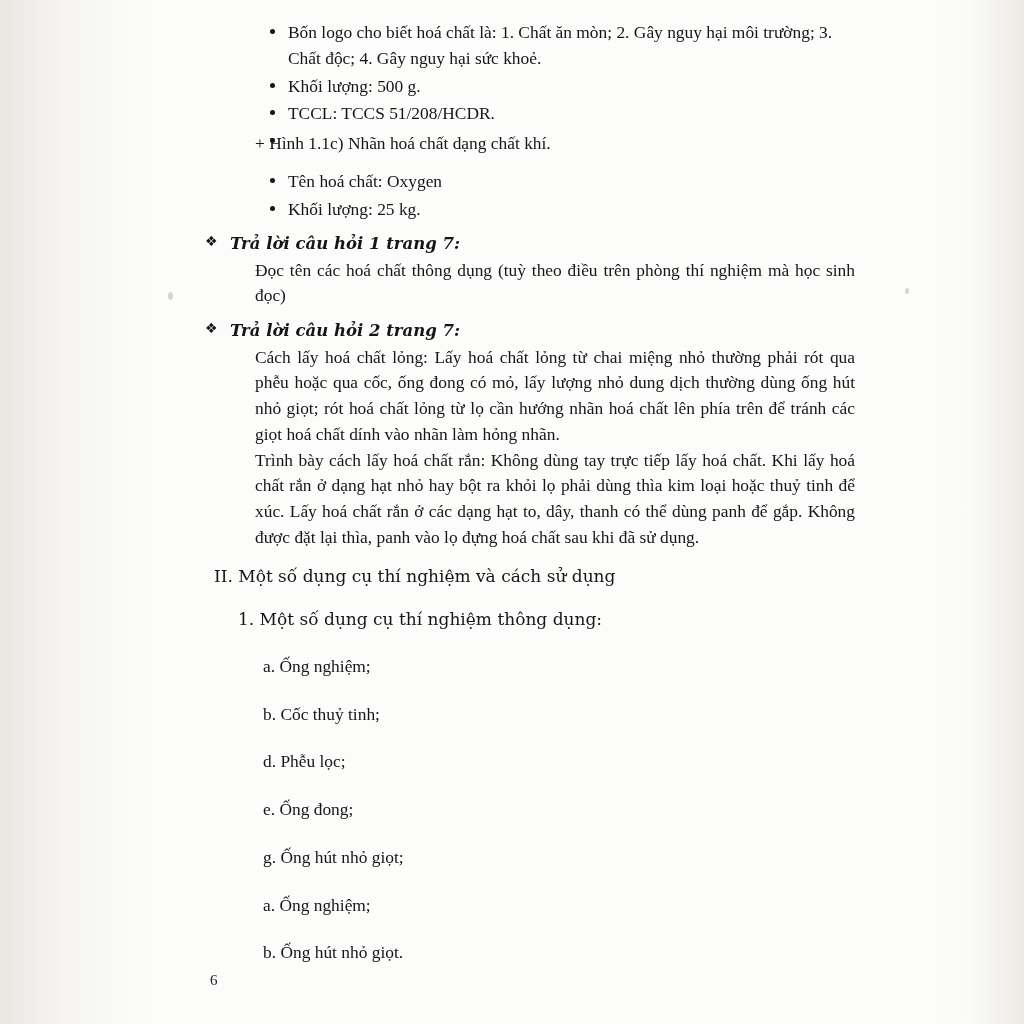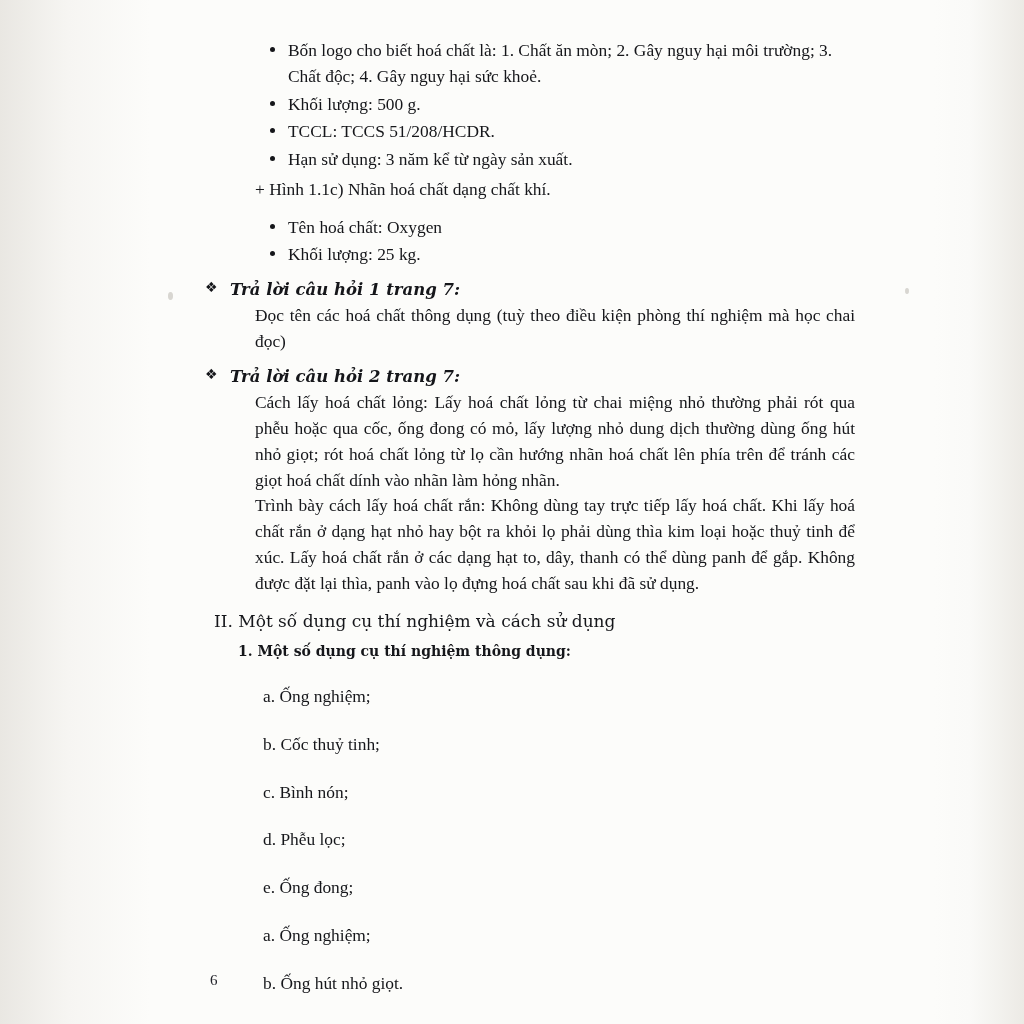--- a/index.html
+++ b/index.html
@@ -33,21 +33,21 @@
     content: "";
     position: absolute;
     right: 0; top: 0; bottom: 0;
     width: 90px;
     background: linear-gradient(to left, #eceae5 0%, #fafaf8 60%, #fcfcfa 100%);
     pointer-events: none;
   }
   .content {
     position: absolute;
     left: 205px;
-    top: 38px;
+    top: 20px;
     width: 650px;
     font-size: 17.4px;
     line-height: 1.48;
   }
 
   .bullet-list {
     list-style: none;
     margin: 0;
     padding: 0;
   }
@@ -104,23 +104,23 @@
   }
 
   .section-head {
     margin-top: 13px;
     font-weight: normal;
     font-size: 17px;
     font-family: "DejaVu Serif", serif;
     padding-left: 9px;
   }
   .sub-head {
-    margin-top: 7px;
-    font-weight: bold;
-    font-size: 14px;
+    margin-top: 18px;
+    font-weight: normal;
+    font-size: 17px;
     font-family: "DejaVu Serif", serif;
     padding-left: 33px;
   }
   .item-line {
     padding-left: 58px;
     margin-top: 22px;
   }
 
   .page-number {
     position: absolute;
@@ -155,21 +155,20 @@
       <li class="bullet-item">
         <span class="dot"></span>
         <span class="bullet-text">Khối lượng: 500 g.</span>
       </li>
       <li class="bullet-item">
         <span class="dot"></span>
         <span class="bullet-text">TCCL: TCCS 51/208/HCDR.</span>
       </li>
       <li class="bullet-item">
         <span class="dot"></span>
-        <span class="bullet-text">Hạn sử dụng: 3 năm kể từ ngày sản xuất.</span>
       </li>
     </ul>
 
     <div class="plain-line">+ Hình 1.1c) Nhãn hoá chất dạng chất khí.</div>
 
     <ul class="bullet-list">
       <li class="bullet-item">
         <span class="dot"></span>
         <span class="bullet-text">Tên hoá chất: Oxygen</span>
       </li>
@@ -178,43 +177,43 @@
         <span class="bullet-text">Khối lượng: 25 kg.</span>
       </li>
     </ul>
 
     <div class="qa-block">
       <div class="qa-head">
         <span class="flower">❖</span>
         <span>Trả lời câu hỏi 1 trang 7:</span>
       </div>
       <div class="qa-body">
-        <p>Đọc tên các hoá chất thông dụng (tuỳ theo điều kiện phòng thí nghiệm mà học chai đọc)</p>
+        <p>Đọc tên các hoá chất thông dụng (tuỳ theo điều trên phòng thí nghiệm mà học sinh đọc)</p>
       </div>
     </div>
 
     <div class="qa-block">
       <div class="qa-head">
         <span class="flower">❖</span>
         <span>Trả lời câu hỏi 2 trang 7:</span>
       </div>
       <div class="qa-body">
         <p>Cách lấy hoá chất lỏng: Lấy hoá chất lỏng từ chai miệng nhỏ thường phải rót qua phễu hoặc qua cốc, ống đong có mỏ, lấy lượng nhỏ dung dịch thường dùng ống hút nhỏ giọt; rót hoá chất lỏng từ lọ cần hướng nhãn hoá chất lên phía trên để tránh các giọt hoá chất dính vào nhãn làm hỏng nhãn.</p>
         <p>Trình bày cách lấy hoá chất rắn: Không dùng tay trực tiếp lấy hoá chất. Khi lấy hoá chất rắn ở dạng hạt nhỏ hay bột ra khỏi lọ phải dùng thìa kim loại hoặc thuỷ tinh để xúc. Lấy hoá chất rắn ở các dạng hạt to, dây, thanh có thể dùng panh để gắp. Không được đặt lại thìa, panh vào lọ đựng hoá chất sau khi đã sử dụng.</p>
       </div>
     </div>
 
     <div class="section-head">II. Một số dụng cụ thí nghiệm và cách sử dụng</div>
 
     <div class="sub-head">1. Một số dụng cụ thí nghiệm thông dụng:</div>
     <div class="item-line">a. Ống nghiệm;</div>
     <div class="item-line">b. Cốc thuỷ tinh;</div>
-    <div class="item-line">c. Bình nón;</div>
     <div class="item-line">d. Phễu lọc;</div>
     <div class="item-line">e. Ống đong;</div>
+    <div class="item-line">g. Ống hút nhỏ giọt;</div>
 
     <div class="item-line">a. Ống nghiệm;</div>
     <div class="item-line">b. Ống hút nhỏ giọt.</div>
 
   </div>
 
   <div class="page-number">6</div>
 </div>
 
 </body></html>

